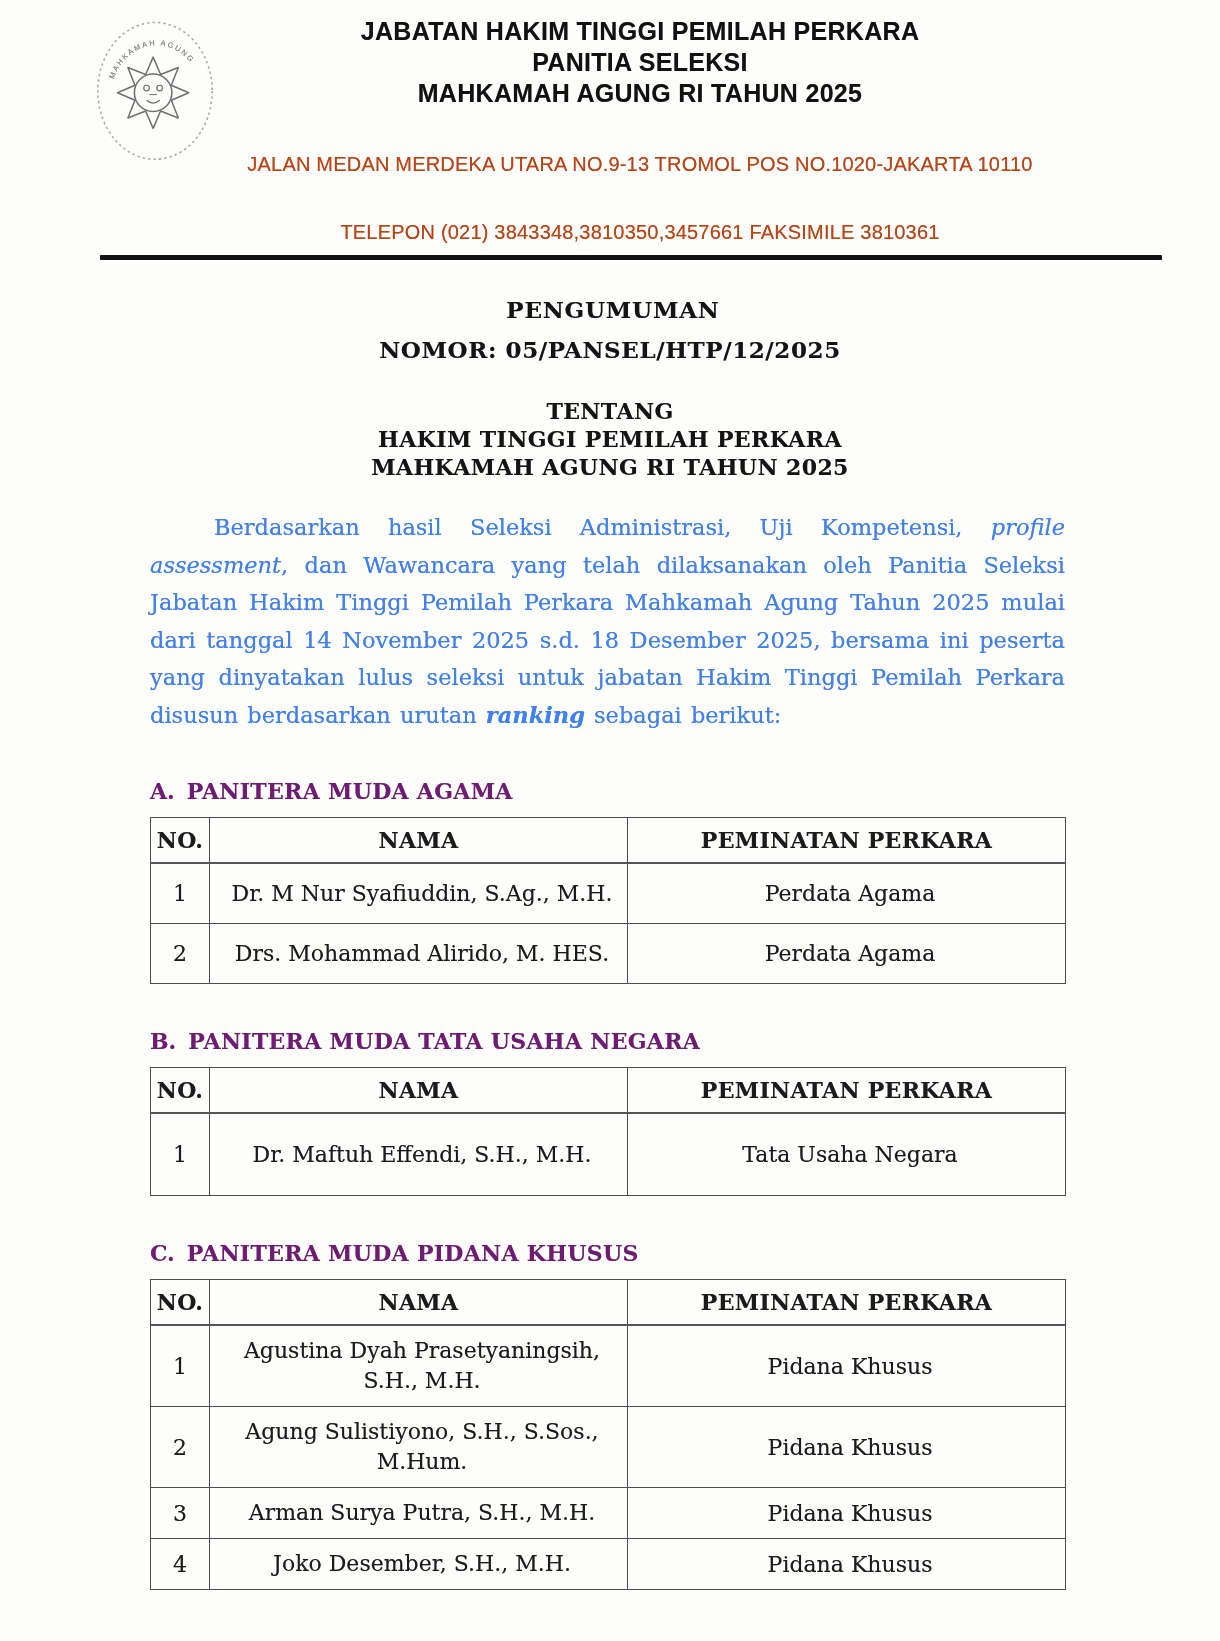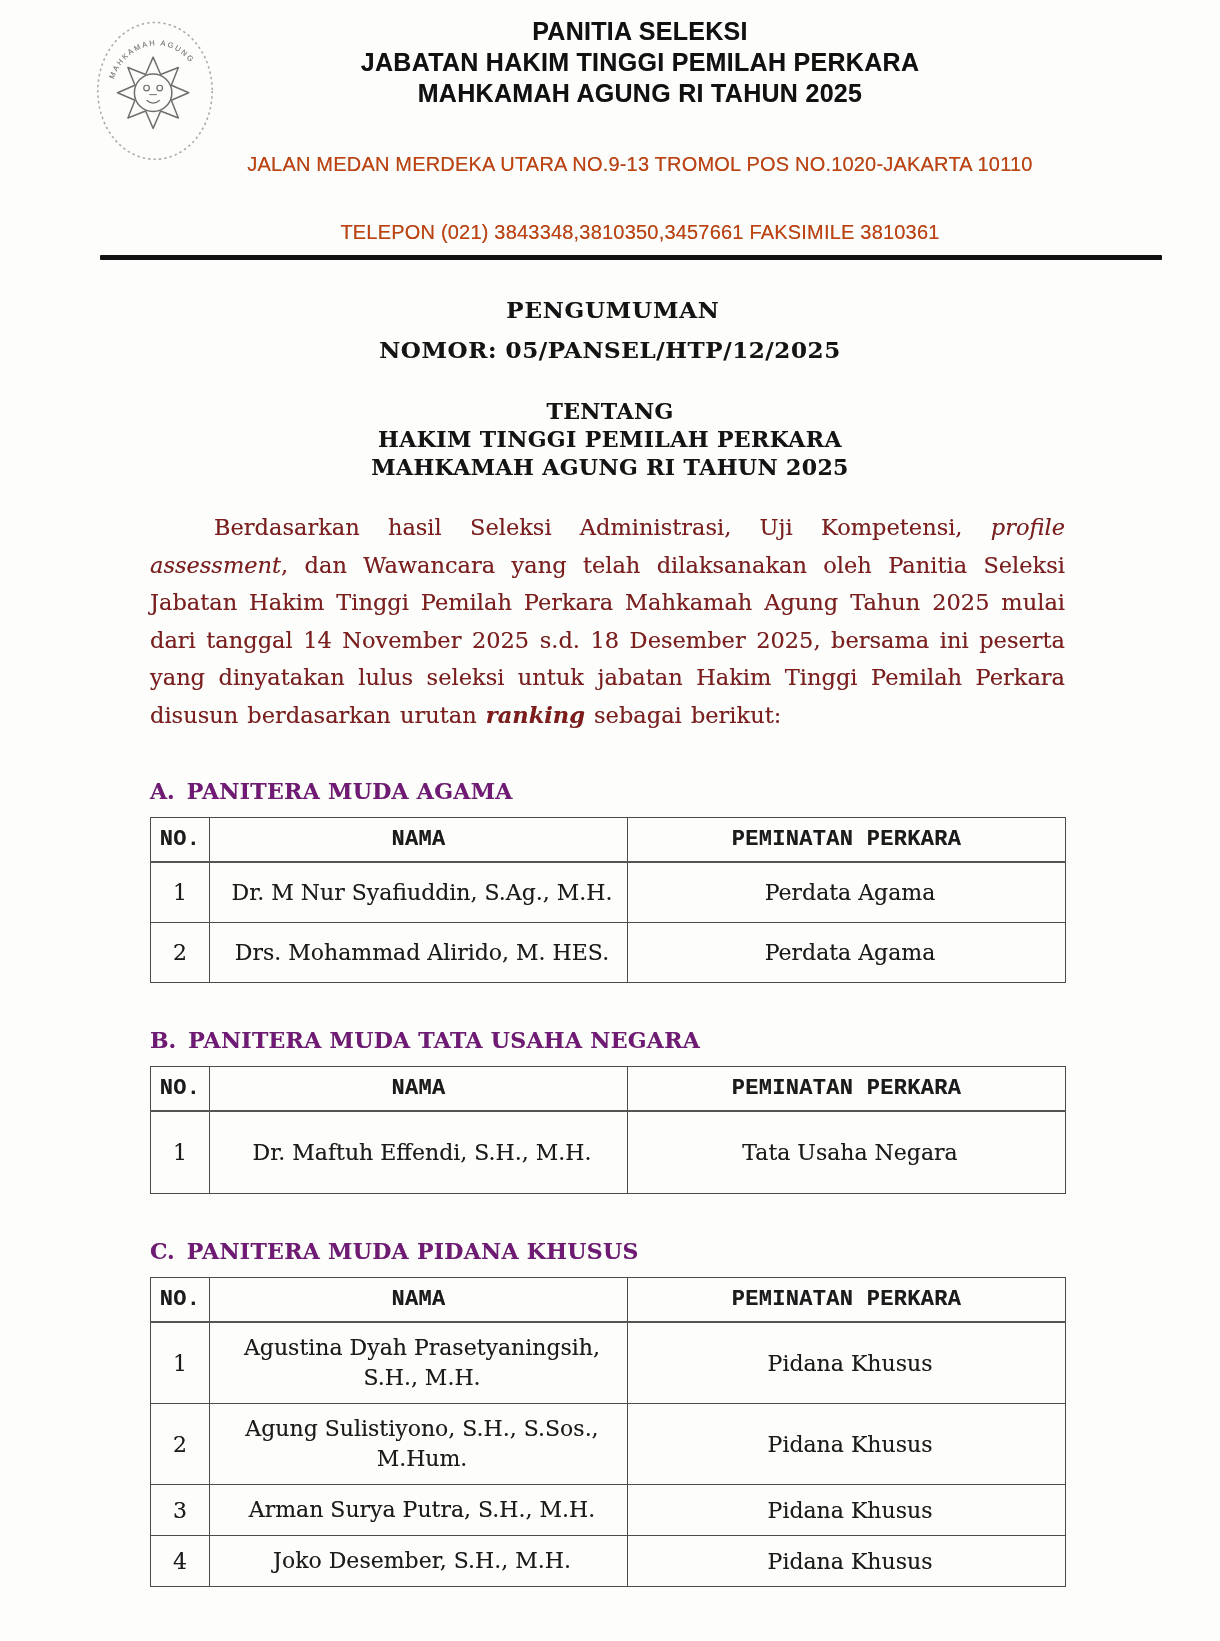--- a/index.html
+++ b/index.html
@@ -66,21 +66,21 @@
   }
 
   
   .body-para {
     margin: 28px 155px 0 150px;
     width: 915px;
     font-size: 22.5px;
     line-height: 37.5px;
     text-align: justify;
     text-indent: 64px;
-    color: #7f1d1d;
+    color: #3b82f6;
     word-spacing: 2px;
   }
   .body-para em { font-style: italic; }
   .body-para .rank { font-style: italic; font-weight: bold; }
 
   
   .section { margin: 0 155px 0 150px; }
   .sec-head { margin-top: 44px; font-size: 22px; font-weight: bold; color: #701a75; }
   .sec-head .sec-label { display: inline-block; margin-right: 12px; }
   .sec-head .sec-title { letter-spacing: 0.3px; }
@@ -96,21 +96,20 @@
     border: 1.6px solid #4c4c4c;
     font-size: 22px;
     color: #1b1b1b;
   }
   .doc-table th {
     font-weight: bold;
     text-align: center;
     padding: 9px 4px;
     border-bottom: 2.4px solid #555;
     letter-spacing: 0.3px;
-    font-family: Liberation Mono, monospace;
   }
   .col-no  { width: 59px; }
   .col-nama { width: 418px; }
   .col-pem { width: 438px; }
   .doc-table td.c-no { text-align: center; }
   .doc-table td.c-nama, .doc-table td.c-pem { text-align: center; padding-left: 17px; padding-right: 10px; }
 
   .tbl-a td { padding-top: 17px; padding-bottom: 17px; }
   .tbl-b td { padding-top: 28px; padding-bottom: 28px; }
   .tbl-c td { padding-top: 10px; padding-bottom: 10px; }
@@ -136,22 +135,22 @@
         </text>
         <polygon points="111,84 92.4,92 99.9,110.9 81,103.4 73,122 65,103.4 46.1,110.9 53.6,92 35,84 53.6,76 46.1,57.1 65,64.6 73,46 81,64.6 99.9,57.1 92.4,76" fill="#fdfdfb" stroke="#565656" stroke-width="1.6" stroke-linejoin="round"></polygon>
         <circle cx="73" cy="84" r="20" fill="none" stroke="#565656" stroke-width="1.6"></circle>
         <circle cx="66" cy="79" r="3" fill="none" stroke="#565656" stroke-width="1.3"></circle>
         <circle cx="80" cy="79" r="3" fill="none" stroke="#565656" stroke-width="1.3"></circle>
         <path d="M 66 92 q 7 6 14 0" fill="none" stroke="#565656" stroke-width="1.3"></path>
         <path d="M 69 86 l 8 0" fill="none" stroke="#565656" stroke-width="1.1"></path>
       </svg>
     </div>
     <div class="lh-text">
+      <div class="lh-title">JABATAN HAKIM TINGGI PEMILAH PERKARA</div>
       <div class="lh-title">PANITIA SELEKSI</div>
-      <div class="lh-title">JABATAN HAKIM TINGGI PEMILAH PERKARA</div>
       <div class="lh-title">MAHKAMAH AGUNG RI TAHUN 2025</div>
       <div class="lh-address">JALAN MEDAN MERDEKA UTARA NO.9-13 TROMOL POS NO.1020-JAKARTA 10110</div>
       <div class="lh-address">TELEPON (021) 3843348,3810350,3457661 FAKSIMILE 3810361</div>
     </div>
   </header>
   <div class="rule"></div>
 
   <main>
 
     <div class="doc-title">

